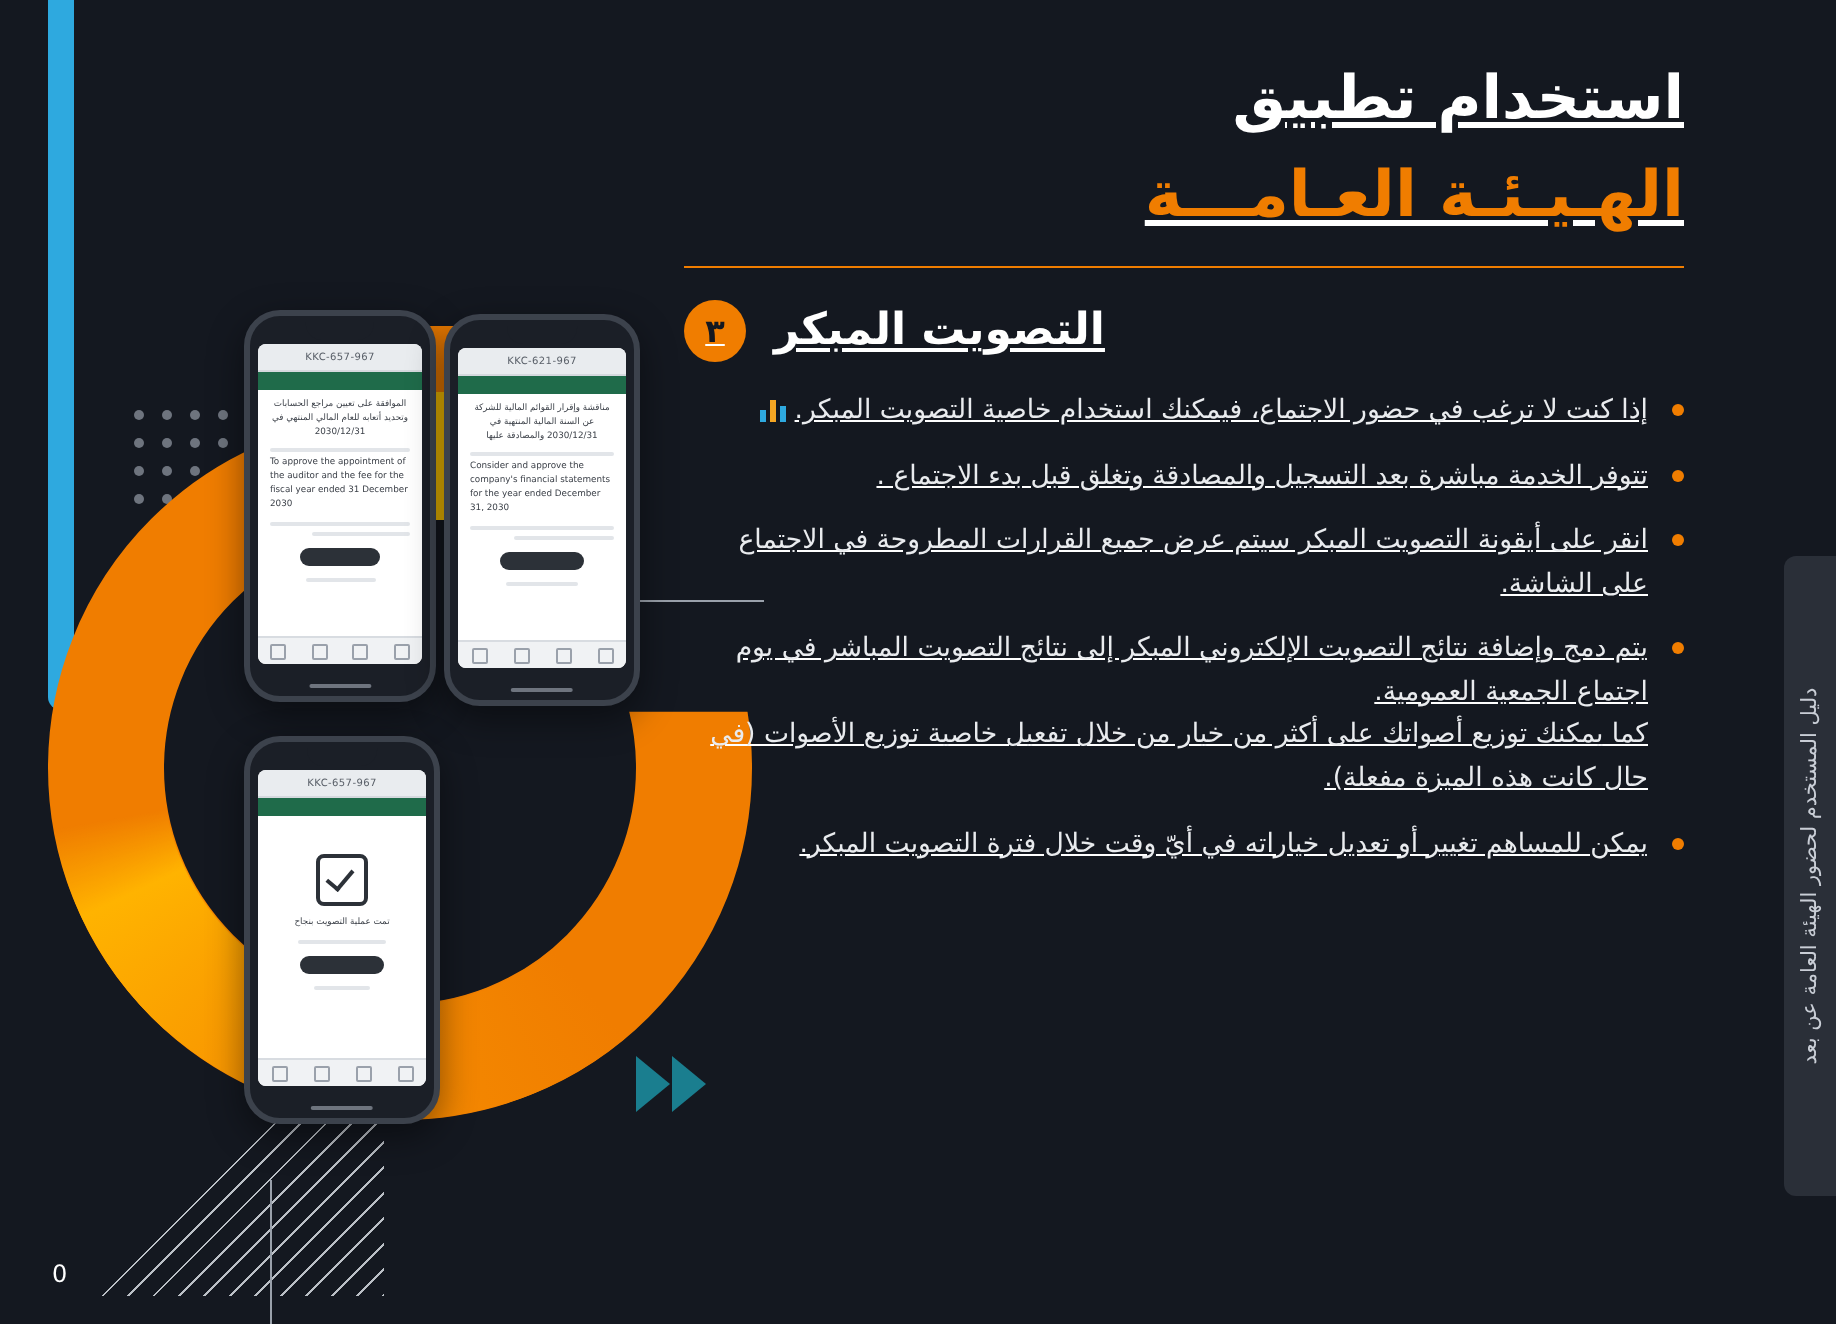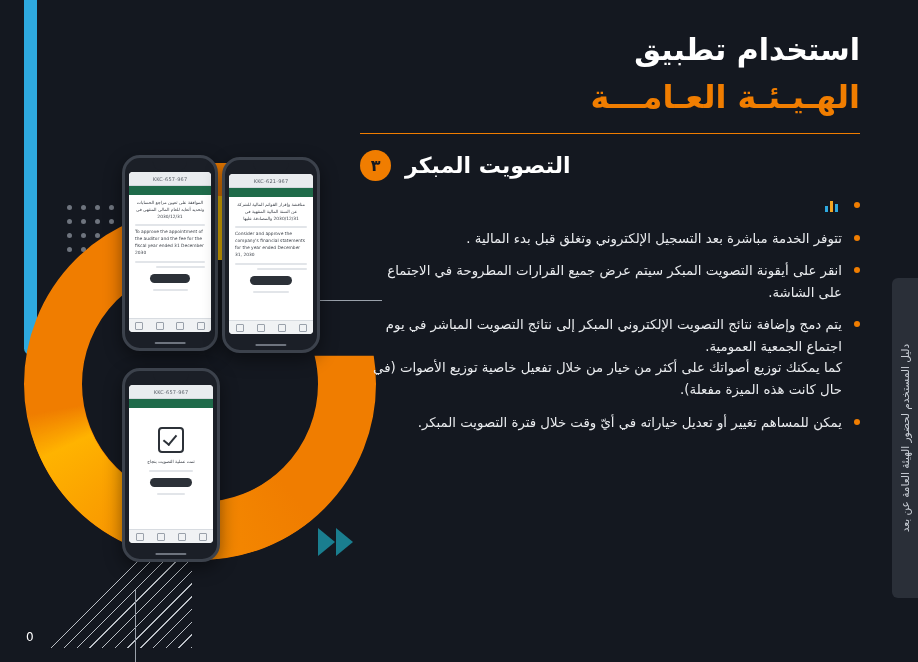--- a/index.html
+++ b/index.html
@@ -259,25 +259,26 @@
     border-bottom: 2px solid #2c3138;
     transform: rotate(40deg);
   }
   #phone-one   { left: 122px; top: 155px;  width: 90px;  height: 190px; }
   #phone-two   { left: 222px; top: 157px;  width: 92px;  height: 190px; }
   #phone-three { left: 122px; top: 368px;  width: 92px;  height: 188px; }
 
   
   .content {
     position: absolute;
-    right: 58px;
+    right: 76px;
     top: 0;
     width: 500px;
     text-align: right;
     color: #ffffff;
+    text-decoration: underline;
   }
   .title-1, .title-3 {
     font-size: 30px;
     font-weight: bold;
     color: #ffffff;
     letter-spacing: 0;
     line-height: 1.35;
   }
   .title-1 { margin-top: 30px; }
   .title-2 {
@@ -522,23 +523,23 @@
     <div class="title-2">الهـيـئـة العـامـــة</div>
     <div class="divider"></div>
 
     <div class="section-head">
       <div class="badge">٣</div>
       <div class="section-title">التصويت المبكر</div>
     </div>
 
     <ul class="bullets">
       <li>
-        <span class="chart-icon"><b></b><b></b><b></b></span>
+        <span>إذا كنت لا ترغب في حضور الاجتماع، فيمكنك استخدام خاصية التصويت المبكر.</span><span class="chart-icon"><b></b><b></b><b></b></span>
       </li>
-      <li>تتوفر الخدمة مباشرة بعد التسجيل الإلكتروني وتغلق قبل بدء المالية .</li>
+      <li>تتوفر الخدمة مباشرة بعد التسجيل والمصادقة وتغلق قبل بدء الاجتماع .</li>
       <li>انقر على أيقونة التصويت المبكر سيتم عرض جميع القرارات المطروحة في الاجتماع على الشاشة.</li>
       <li style="white-space:pre-line">يتم دمج وإضافة نتائج التصويت الإلكتروني المبكر إلى نتائج التصويت المباشر في يوم اجتماع الجمعية العمومية.
 كما يمكنك توزيع أصواتك على أكثر من خيار من خلال تفعيل خاصية توزيع الأصوات (في حال كانت هذه الميزة مفعلة).</li>
       <li>يمكن للمساهم تغيير أو تعديل خياراته في أيّ وقت خلال فترة التصويت المبكر.</li>
     </ul>
   </div>
 
   <div class="side-tab">
     <span>دليل المستخدم لحضور الهيئة العامة  عن بعد</span>
   </div>

